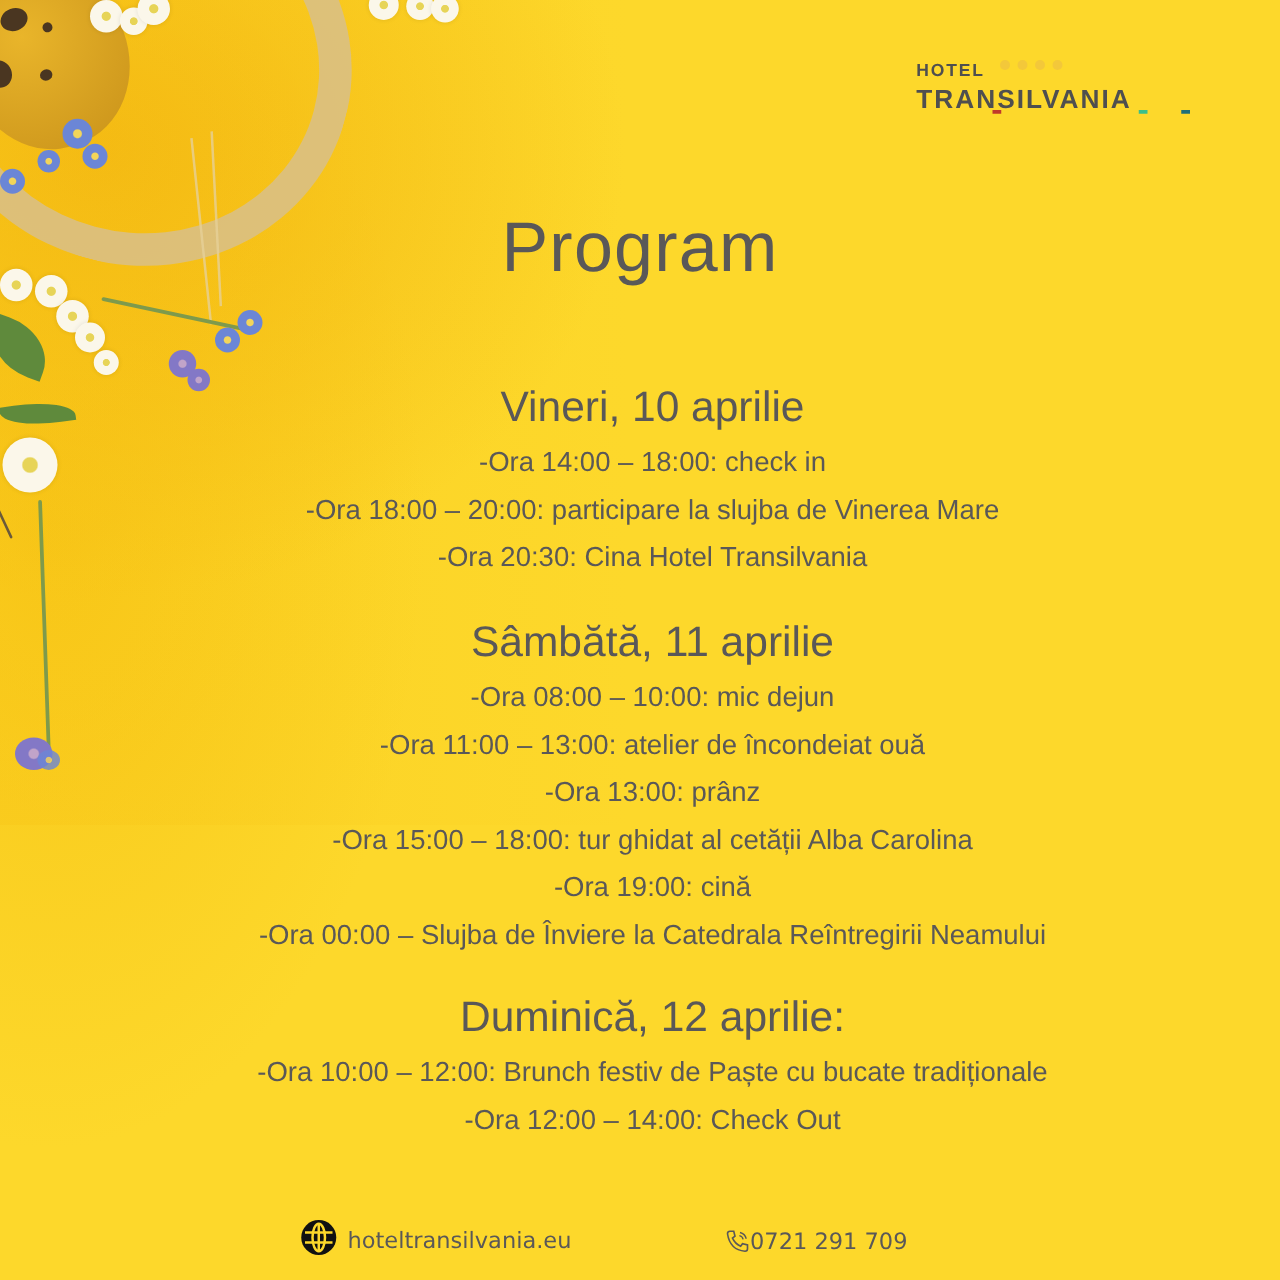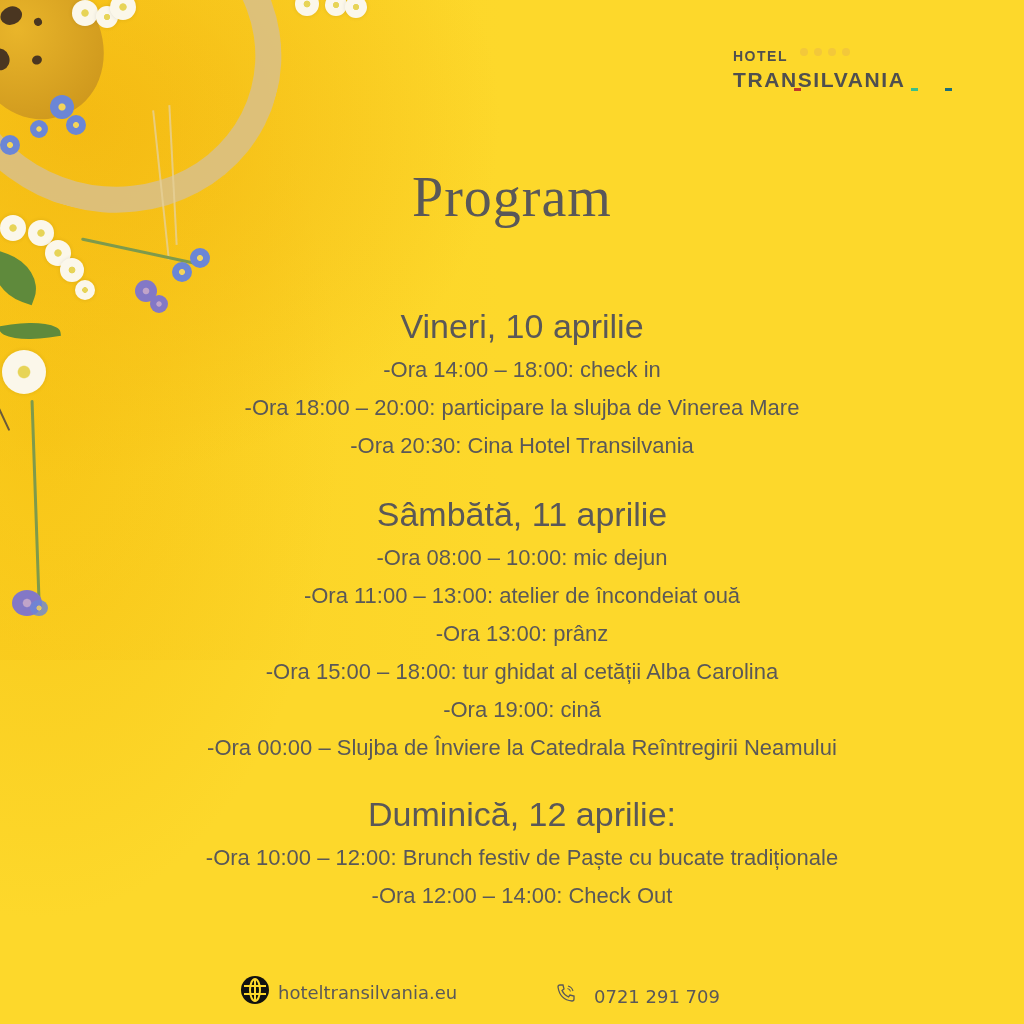--- a/index.html
+++ b/index.html
@@ -46,28 +46,28 @@
 
   
   .logo { position: absolute; left: 733px; top: 48px; }
   .logo-hotel { font-weight: bold; font-size: 14px; letter-spacing: 1.5px; color: #4f4f4f; display: flex; align-items: flex-start; }
   .stars { display: inline-flex; gap: 6px; margin-left: 12px; }
   .stars i { width: 8px; height: 8px; border-radius: 50%; background: #f3c83a; display: block; }
   .logo-name { font-weight: bold; font-size: 21px; letter-spacing: 1.6px; color: #4f4f4f; margin-top: 4px; position: relative; }
   .mark { position: absolute; height: 3px; width: 7px; bottom: 1px; }
 
   .title { position: absolute; left: 0; right: 0; top: 165px; text-align: center;
-           font-family: Liberation Serif, serif; font-size: 56px; color: #5a5858; letter-spacing: 1px; }
+           font-family: Liberation Sans, sans-serif; font-size: 56px; color: #5a5858; letter-spacing: 1px; }
   .day { position: absolute; left: 0; width: 1044px; text-align: center; }
   .day h2 { font-weight: normal; font-size: 34px; margin: 0 0 5px 0; line-height: 40px; color: #5a5858; }
   .day .item { font-size: 22px; line-height: 38px; color: #5a5858; }
 
   .footer-web { position: absolute; left: 240px; top: 975px; display: flex; align-items: center; gap: 8px; }
   .footer-web span.text { font-family: "DejaVu Sans", sans-serif; font-size: 18px; color: #5a5858; text-align: center; }
-  .footer-phone { position: absolute; left: 556px; top: 983px; display: flex; align-items: flex-end; gap: 18px; }
+  .footer-phone { position: absolute; left: 580px; top: 983px; display: flex; align-items: flex-start; gap: 0; }
   .footer-phone span.text { font-family: "DejaVu Sans", sans-serif; font-size: 18px; color: #5a5858; }
 </style>
 </head>
 <body>
 
 <div class="bg"></div>
 <div class="photo-edge"></div>
 
 <div>
   <div class="nest"></div>

